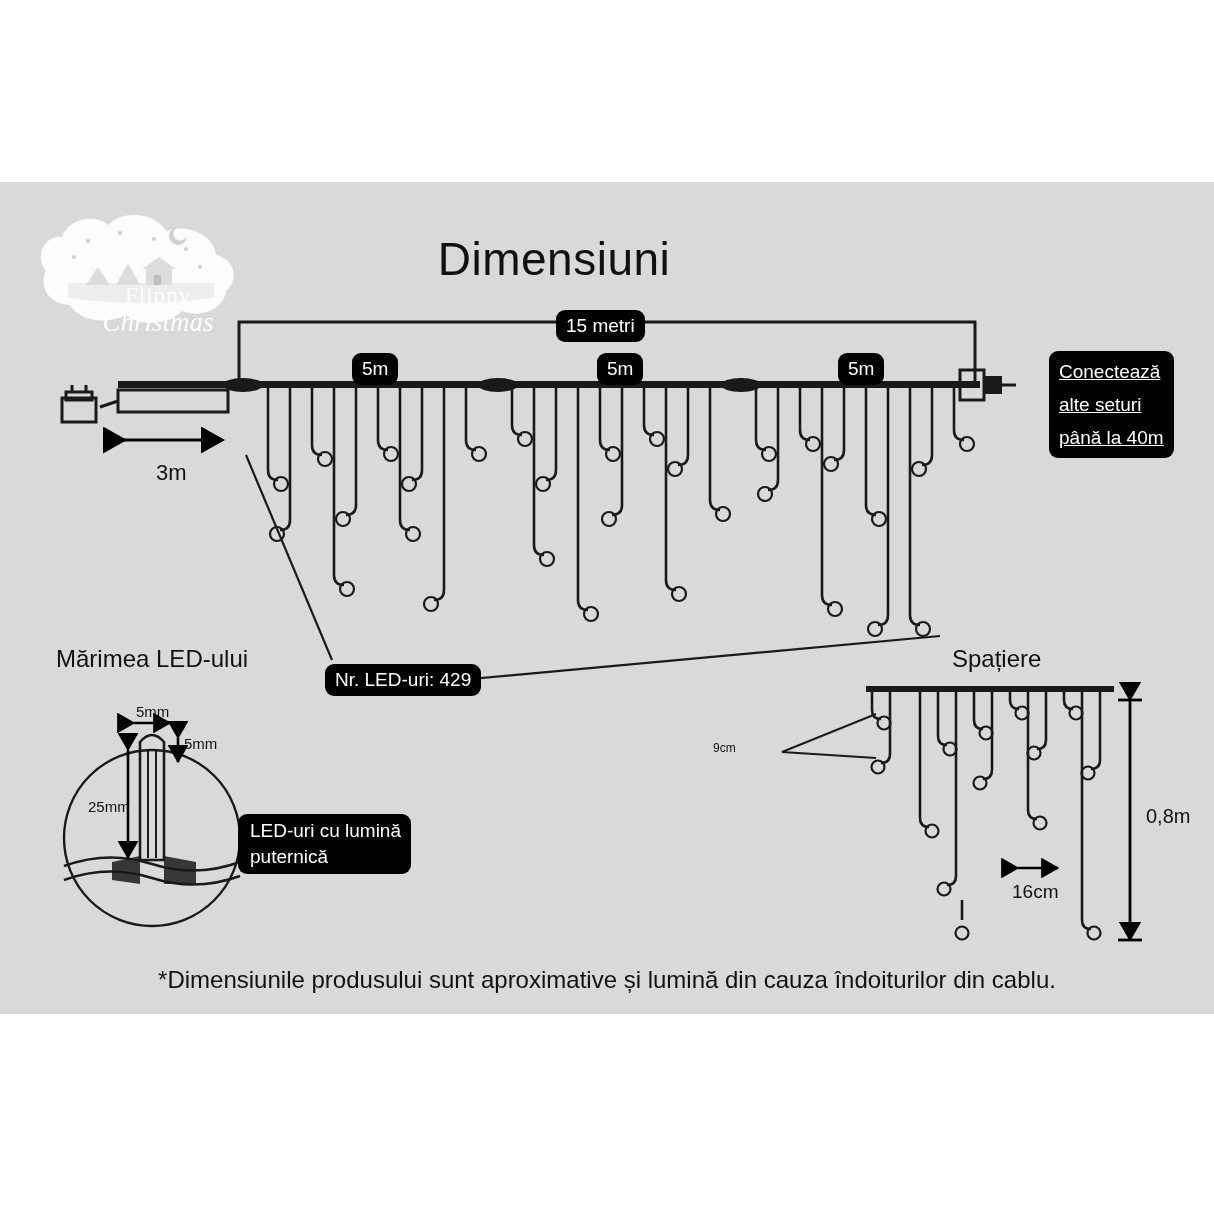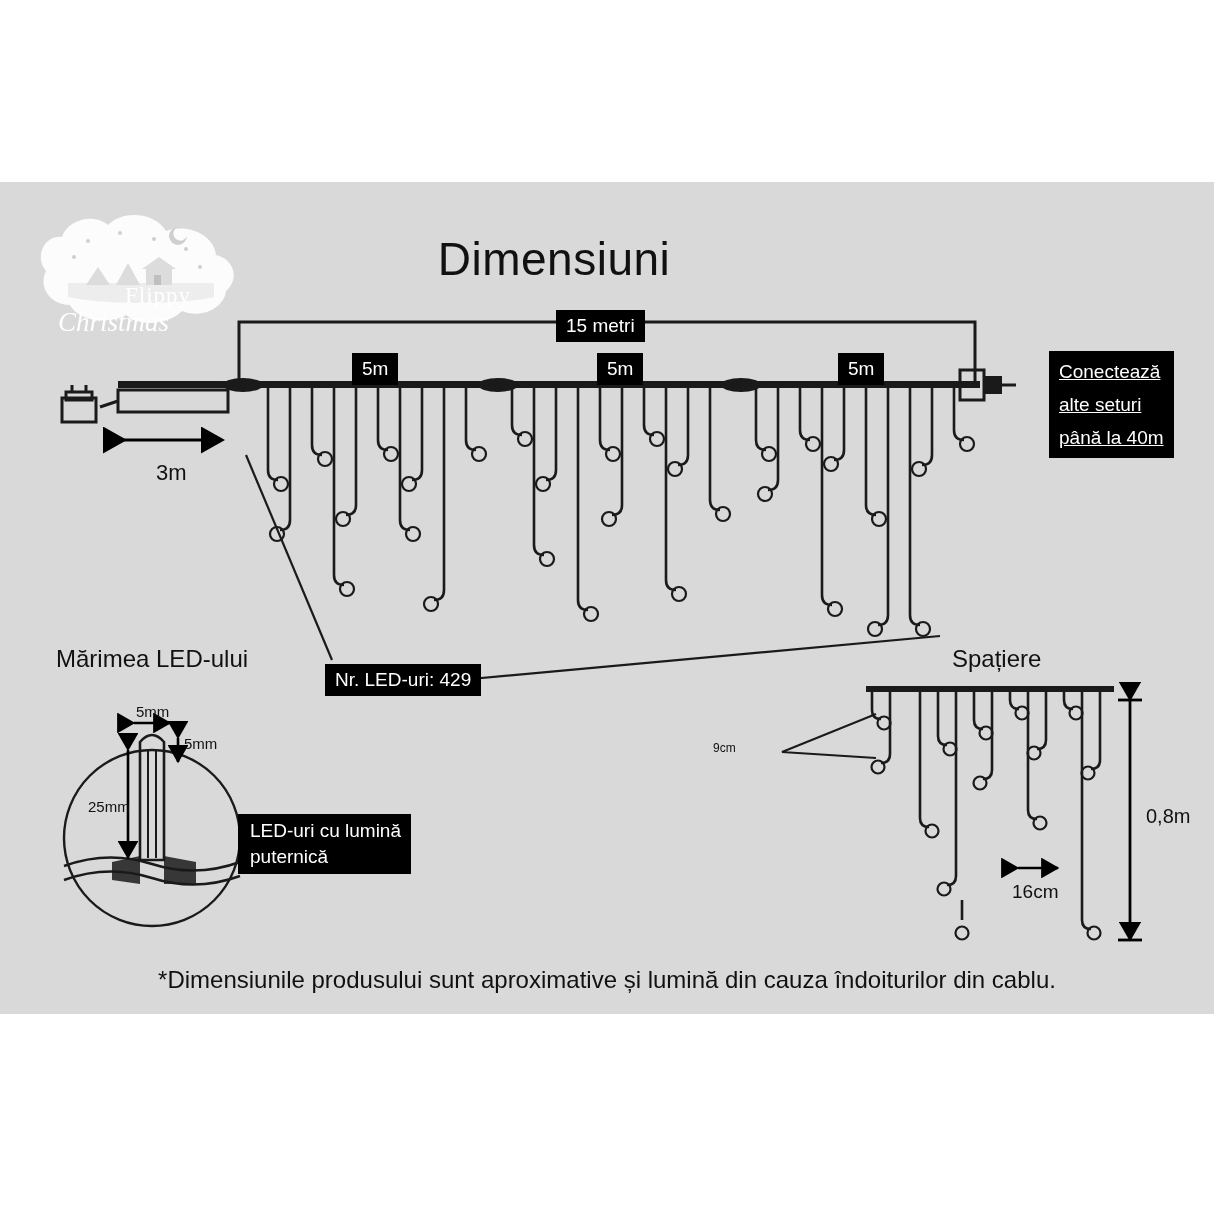--- a/index.html
+++ b/index.html
@@ -21,29 +21,29 @@
   }
 
   
   .logo{position:absolute;left:28px;top:205px;width:225px;height:150px;}
   .logo-txt1{
     position:absolute;left:40px;top:78px;width:180px;text-align:center;
     font-family:"Liberation Serif",serif;font-size:23px;color:#ffffff;
     letter-spacing:1px;
   }
   .logo-txt2{
-    position:absolute;left:30px;top:102px;width:200px;
+    position:absolute;left:30px;top:102px;width:200px;text-align:center;
     font-family:"Liberation Serif",serif;font-style:italic;font-size:27px;color:#ffffff;
   }
 
   
   .chip{
     position:absolute;background:#000;color:#fff;
     font-size:19px;line-height:24px;
-    padding:4px 10px;white-space:pre-line;
+    padding:4px 10px;white-space:pre-line;border-radius:9px;
   }
 
   
   svg.ov{position:absolute;left:0;top:0;width:1214px;height:1214px;overflow:visible;}
 
   .footnote{
     position:absolute;left:0;width:1214px;text-align:center;top:966px;
     font-size:24px;color:#111;
   }
 

